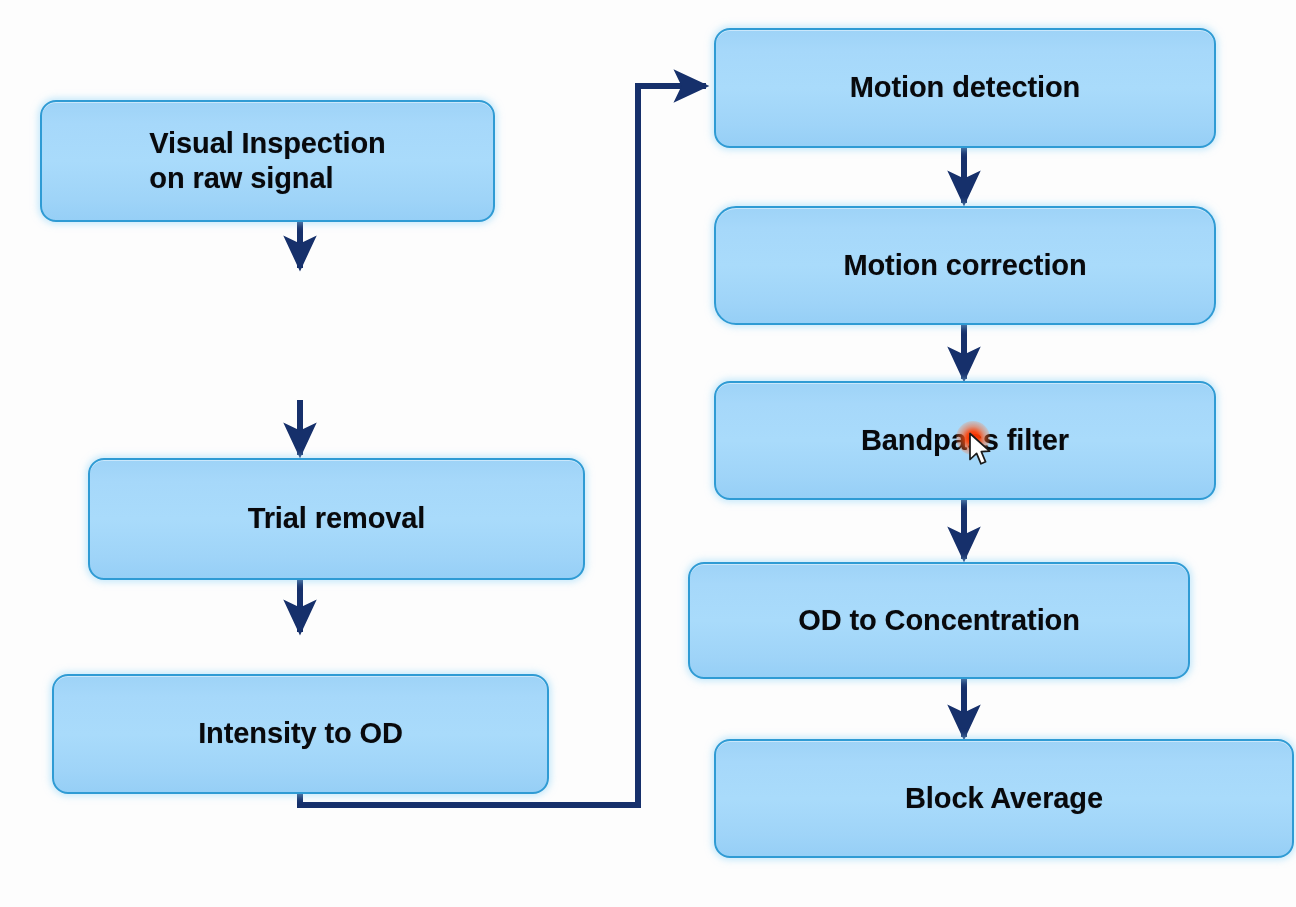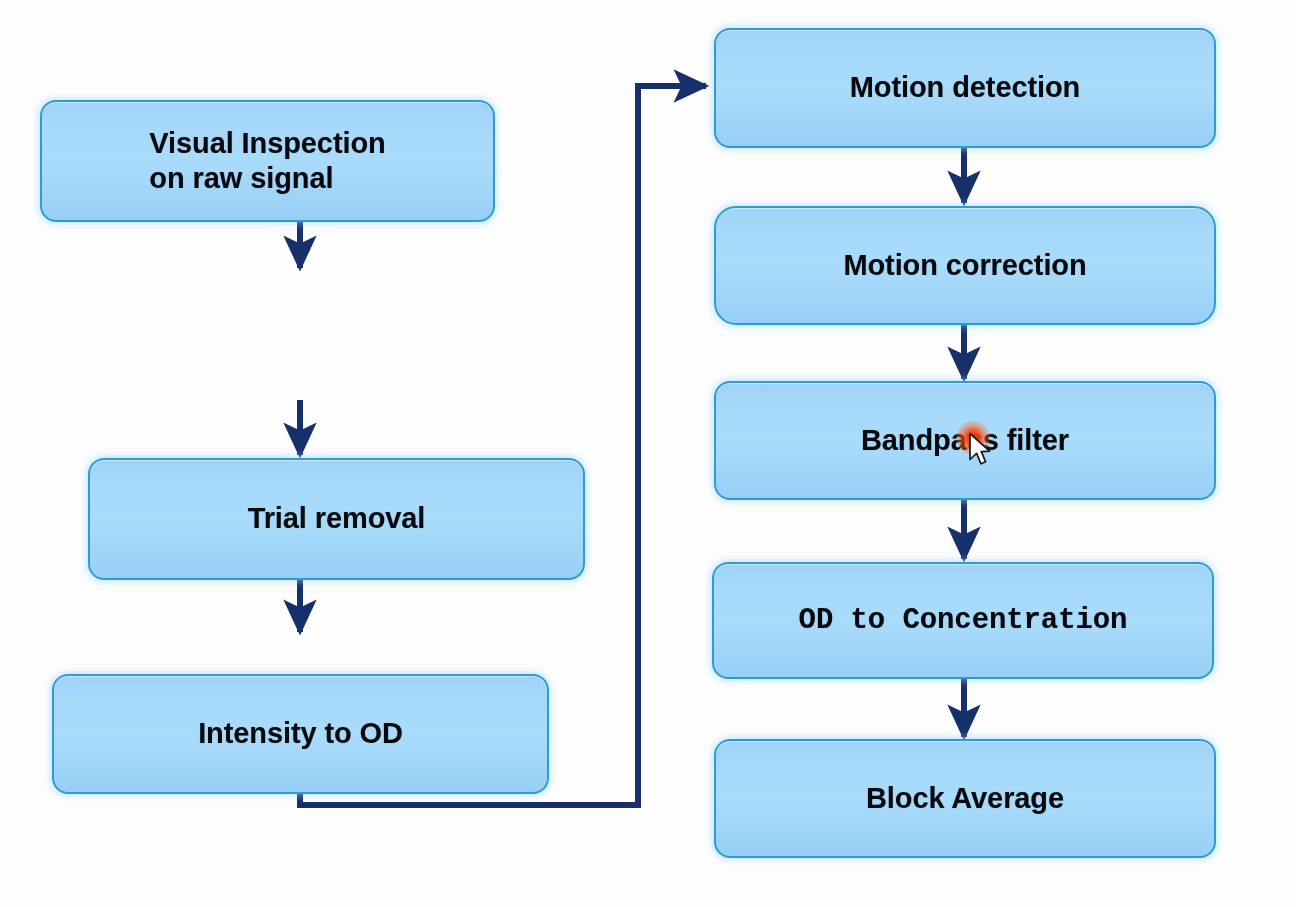--- a/index.html
+++ b/index.html
@@ -124,25 +124,25 @@
   </div>
 
   <div class="node" style="left:714px; top:206px; width:502px; height:119px;border-radius:22px;">
     <span class="label">Motion correction</span>
   </div>
 
   <div class="node" style="left:714px; top:381px; width:502px; height:119px;">
     <span class="label">Bandpass filter</span>
   </div>
 
-  <div class="node" style="left:712px; top:562px; width:502px; height:117px;font-family:Liberation Mono, monospace;">
+  <div class="node" style="left:688px; top:562px; width:502px; height:117px;">
     <span class="label">OD to Concentration</span>
   </div>
 
-  <div class="node" style="left:714px; top:739px; width:502px; height:119px;">
+  <div class="node" style="left:714px; top:739px; width:580px; height:119px;">
     <span class="label">Block Average</span>
   </div>
 
   <div id="click-flash" style="left:956px; top:421px;"></div>
 
   <svg id="mouse-cursor" style="left:968px; top:432px;" width="26" height="38" viewBox="0 0 26 38" xmlns="http://www.w3.org/2000/svg">
     <path d="M 2 1.5 L 2 27.5 L 8.6 21.3 L 13.0 31.8 L 17.6 29.8 L 13.3 19.6 L 21.6 19.2 Z" fill="#ffffff" stroke="#1a1a1a" stroke-width="1.7" stroke-linejoin="round"></path>
   </svg>
 
 </div>

